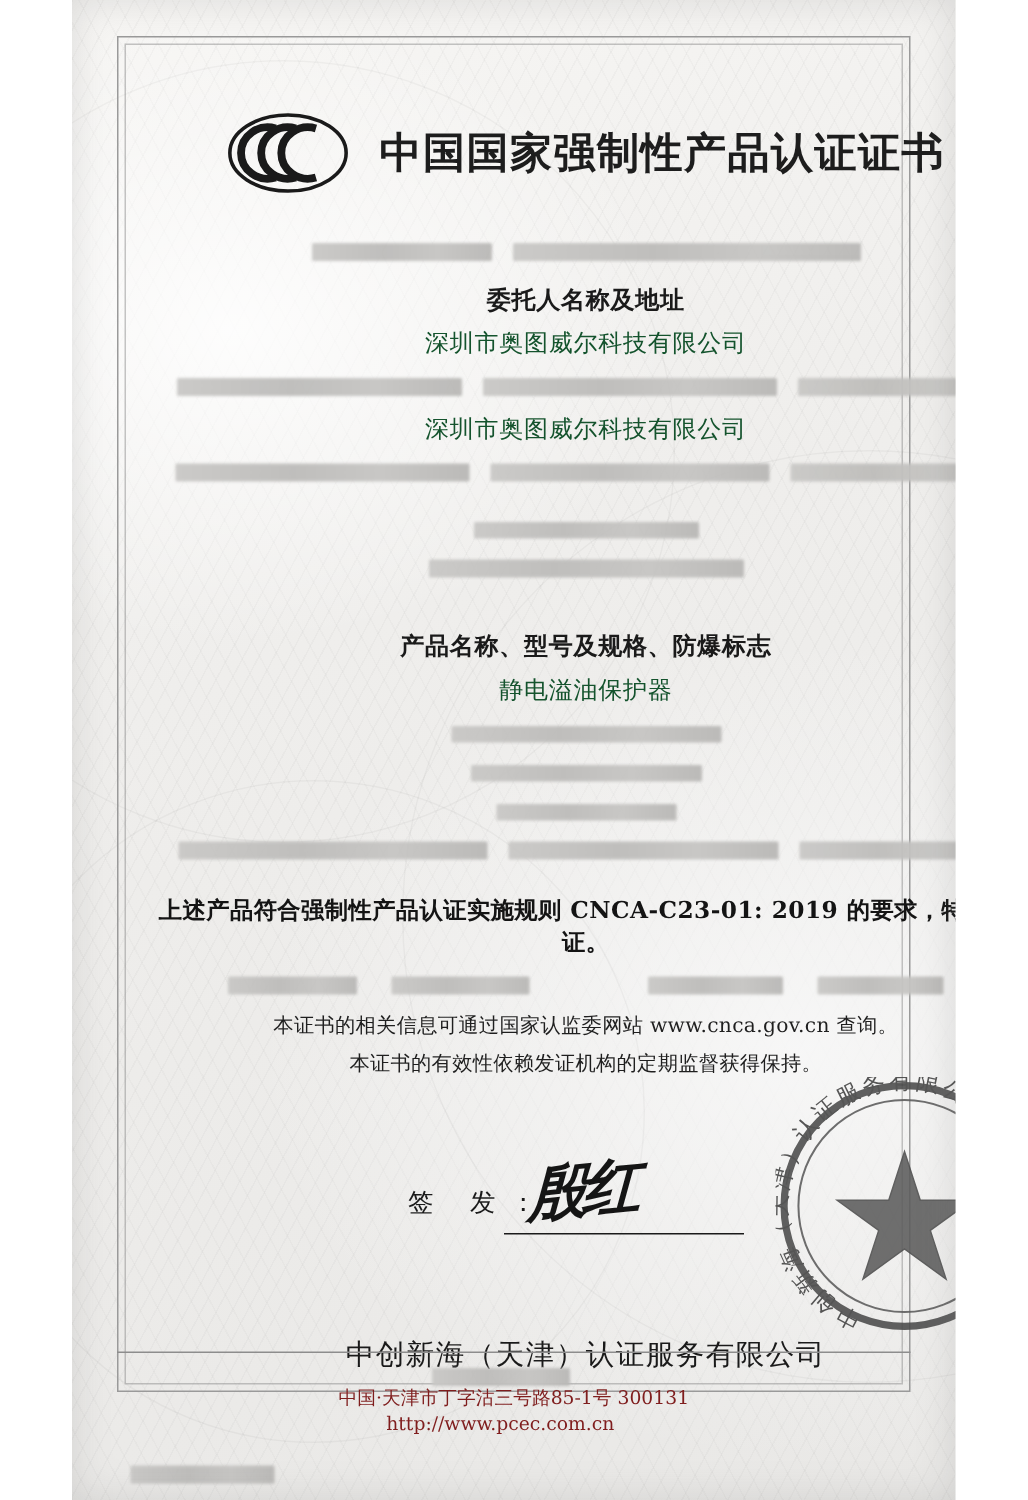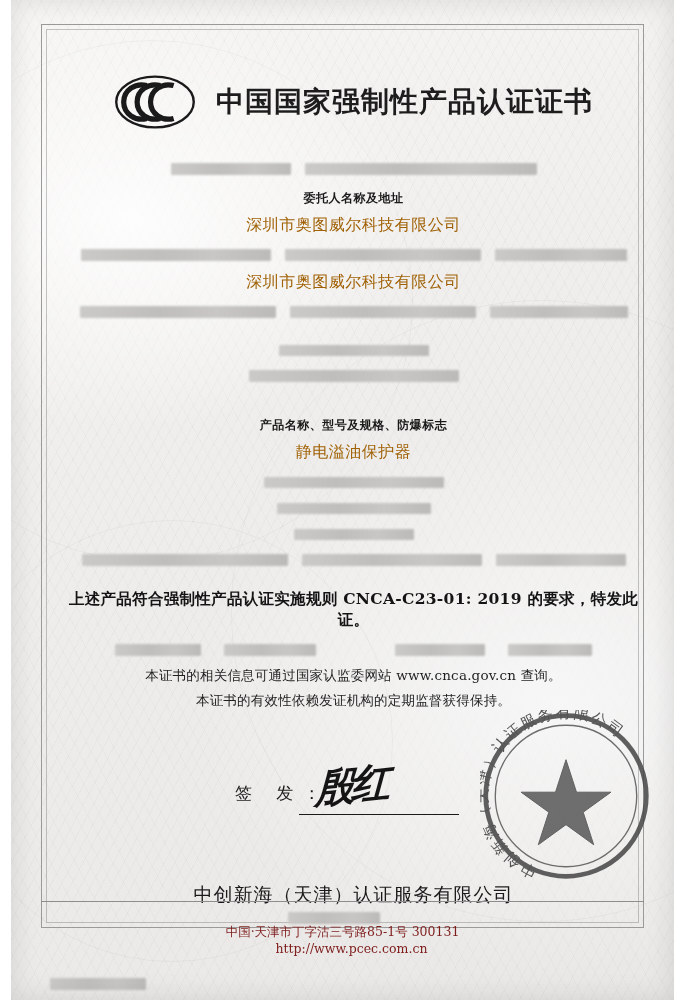--- a/index.html
+++ b/index.html
@@ -5,21 +5,21 @@
   html, body {
     margin: 0;
     padding: 0;
     background: #ffffff;
   }
   body {
     font-family: "Liberation Serif", "DejaVu Serif", serif;
   }
   .page {
     position: relative;
-    width: 663px;
+    width: 589px;
     height: 1000px;
     margin: 0 auto;
     background: #f2f1ef;
     overflow: hidden;
   }
   
   .paper-bg {
     position: absolute;
     inset: 0;
     background:
@@ -90,30 +90,30 @@
     opacity: 0.95;
     margin: 0 5px;
   }
   .redact.short { height: 11px; }
   .redact-row {
     margin: 10px 0;
     line-height: 16px;
   }
 
   .section-label {
-    font-size: 12px;
+    font-size: 16px;
     font-weight: 700;
     color: #1a1a1a;
     margin: 14px 0 8px;
     letter-spacing: 0.5px;
     font-family: "DejaVu Serif", "Liberation Serif", serif;
   }
   .value-line {
     font-size: 16px;
-    color: #a16207;
+    color: #14532d;
     margin: 0 0 6px;
     letter-spacing: 0.5px;
     font-family: "DejaVu Serif", "Liberation Serif", serif;
   }
   .rule-line {
     font-size: 15.5px;
     font-weight: 700;
     color: #141414;
     margin: 22px 0 10px;
     letter-spacing: 0.3px;
@@ -194,21 +194,21 @@
     display: flex;
     align-items: center;
     justify-content: space-between;
     font-size: 12.5px;
     color: #7f1d1d;
     font-family: "DejaVu Serif", "Liberation Serif", serif;
     flex-direction: column;
   }
   .footer-center { flex: 1; text-align: center; }
   .footer-left { width: 120px; text-align: left; }
-  .footer-right { width: 170px; text-align: right; }
+  .footer-right { width: 170px; text-align: left; }
   .bottom-redact {
     position: absolute;
     left: 34px;
     bottom: 8px;
   }
   .edge-shadow {
     position: absolute;
     inset: 0;
     pointer-events: none;
     box-shadow: inset 0 0 26px rgba(120,120,120,0.22);

